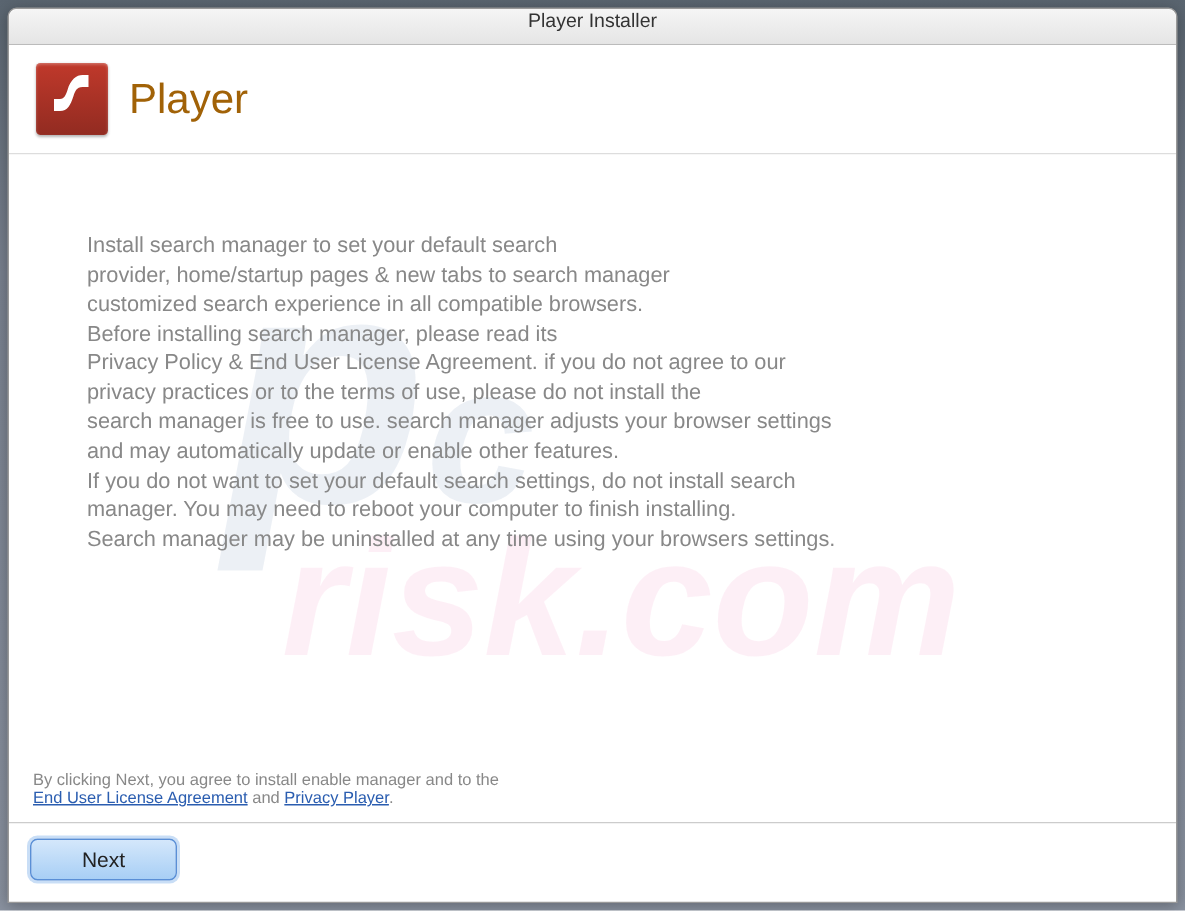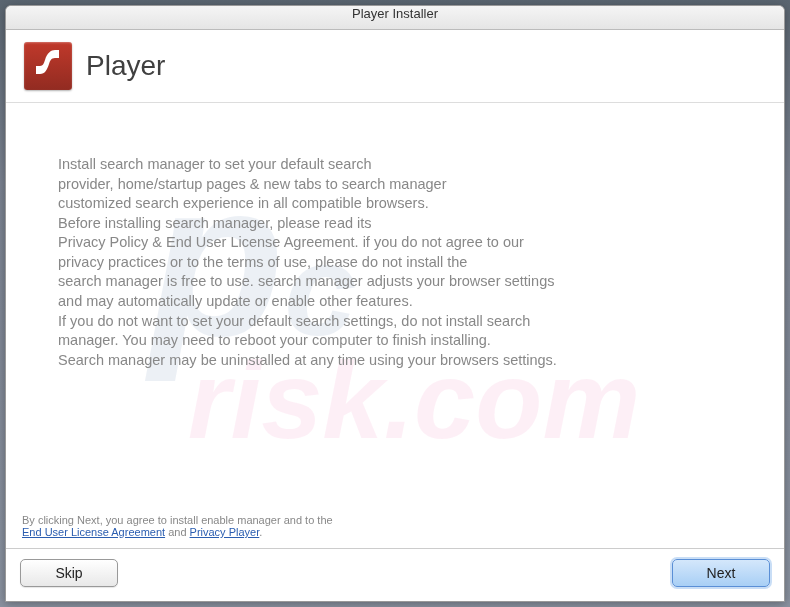--- a/index.html
+++ b/index.html
@@ -48,21 +48,21 @@
       background: linear-gradient(to bottom, #c0392b, #922b21);
       border-radius: 3px;
       display: flex;
       align-items: center;
       justify-content: center;
       margin-right: 14px;
       box-shadow: inset 0 1px 2px rgba(255,255,255,0.3), 0 1px 2px rgba(0,0,0,0.3);
     }
     .app-title {
       font-size: 28px;
-      color: #404040;
+      color: #a16207;
       font-weight: 500;
     }
     .content {
       flex: 1;
       position: relative;
       background: #fff;
       overflow: hidden;
     }
     .body-text {
       position: absolute;
@@ -192,17 +192,16 @@
   </div>
 
   <div class="footer-note">
     <span>By clicking Next, you agree to install enable manager and to the</span><br>
     <a>End User License Agreement</a><span> and </span><a>Privacy Player</a><span>.</span>
   </div>
 
   <div class="separator"></div>
 
   <div class="button-bar">
-    <button class="btn">Skip</button>
     <button class="btn btn-primary">Next</button>
   </div>
 
 </div>
 
 </body></html>

